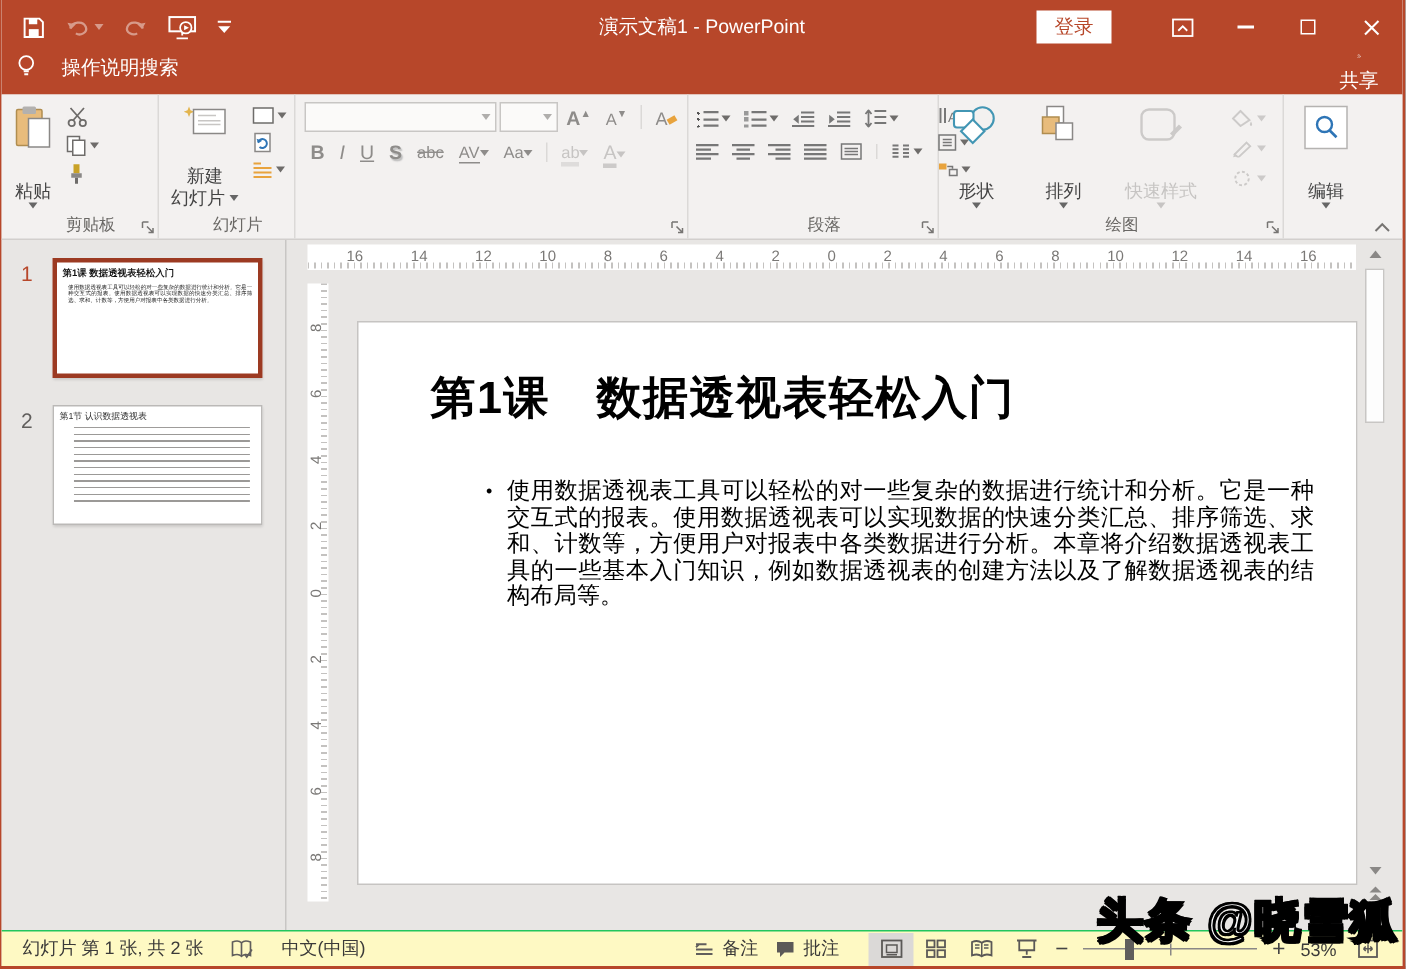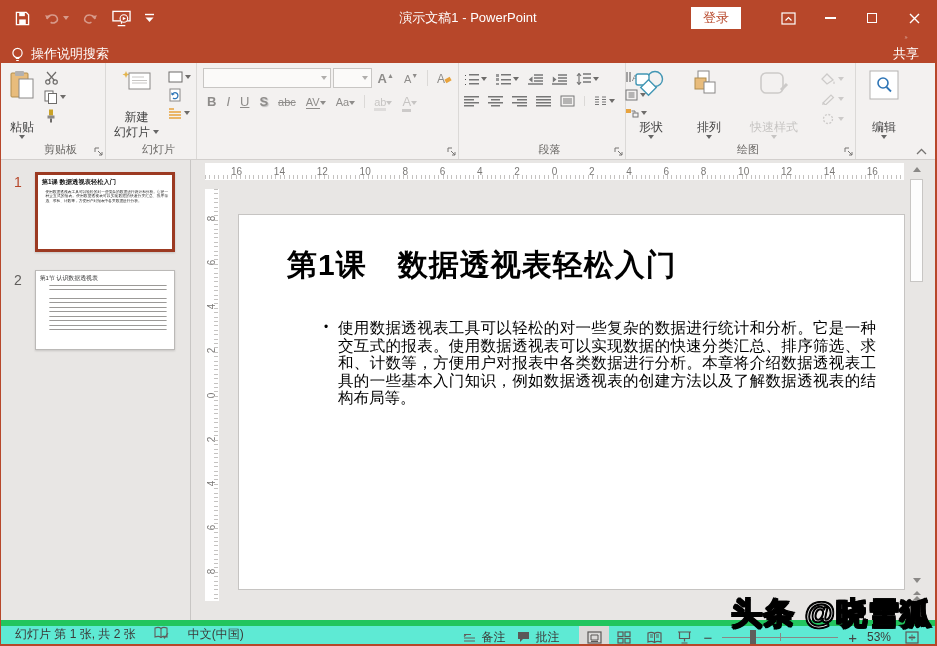--- a/index.html
+++ b/index.html
@@ -16,21 +16,21 @@
   .win-title{ position:absolute; left:0; right:0; text-align:center; font-size:13px; pointer-events:none; }
   .tb-right{ margin-left:auto; display:flex; align-items:center; gap:0; height:100%;font-family:Liberation Mono, monospace; }
   .login-btn{ background:#fff; color:#B7472A; font-size:13px; padding:2px 12px; margin-right:26px; cursor:pointer; }
   .winctl{ width:42px; height:100%; display:flex; align-items:center; justify-content:center; }
   .caret{ display:inline-block; width:0; height:0; border-left:3.5px solid transparent; border-right:3.5px solid transparent; border-top:4px solid currentColor; vertical-align:middle; }
 
   
   .tabrow{ height:27px; background:#B7472A; display:flex; align-items:stretch; color:#fff; font-size:13px; position:relative; }
   .tab{ padding:0 17px; display:flex; align-items:center; cursor:pointer; }
   .tab.active{ background:#F3F1F0; color:#B7472A; }
-  .tellme{ display:flex; align-items:flex-end; gap:7px; padding:0 10px; }
+  .tellme{ display:flex; align-items:flex-start; gap:17px; padding:0 10px; }
   .share{ margin-left:auto; display:flex; align-items:center; gap:6px; padding-right:16px;flex-direction:column; }
 
   
   .ribbon{ height:97px; background:#F3F1F0; border-bottom:1px solid #D2CFCD; display:flex; position:relative; color:#444; }
   .rgroup{ position:relative; border-right:1px solid #DBD9D7; padding:3px 2px 18px 2px; }
   .rg-label{ position:absolute; bottom:2px; left:0; right:0; text-align:center; font-size:11px; color:#696764;padding-left:15px; }
   .launcher{ position:absolute; right:2px; bottom:3px; cursor:pointer; }
   .rg-content{ display:flex; height:100%; }
   .bigbtn{ display:flex; flex-direction:column; align-items:center; justify-content:space-between; padding:4px 6px 2px; cursor:pointer; font-size:12px; }
   .bb-label{ display:flex; flex-direction:column; align-items:center; line-height:14px; gap:1px; }
@@ -95,21 +95,21 @@
   .tri-up{ width:0;height:0;border-left:4px solid transparent;border-right:4px solid transparent;border-bottom:5px solid #8A8886; }
   .tri-dn{ width:0;height:0;border-left:4px solid transparent;border-right:4px solid transparent;border-top:5px solid #8A8886; }
   .sc-thumb{ width:13px; height:103px; background:#FDFDFD; border:1px solid #C8C6C4; margin-top:2px; cursor:grab; }
   .sc-spacer{ flex:1; }
   .dbl{ display:flex; flex-direction:column; gap:1px; align-items:center; }
   .dbl i{ display:block; width:0;height:0;border-left:4px solid transparent;border-right:4px solid transparent; }
   .dbl.up i{ border-bottom:4px solid #8A8886; }
   .dbl.dn i{ border-top:4px solid #8A8886; }
 
   
-  .statusbar{ height:24px; background:#5eead4; border-top:6px solid #22c55e; display:flex; align-items:flex-start; font-size:12px; color:#3B3A39; padding:0 8px; gap:6px; }
+  .statusbar{ height:24px; background:#fef9c3; border-top:1px solid #22c55e; display:flex; align-items:center; font-size:12px; color:#3B3A39; padding:0 8px; gap:6px; }
   .sb-item{ display:flex; align-items:center; gap:5px; padding:0 6px; cursor:pointer; white-space:nowrap; }
   .sb-right{ margin-left:auto; display:flex; align-items:center; }
   .viewbtn{ width:30px; height:22px; display:flex; align-items:center; justify-content:center; cursor:pointer; }
   .viewbtn.sel{ background:#DBD9D7; }
   .zoom-track{ position:relative; width:116px; height:20px; display:flex; align-items:center; margin:0 6px; cursor:pointer; }
   .zoom-track .line{ width:100%; height:1px; background:#8A8886; }
   .zoom-track .detent{ position:absolute; left:50%; top:6px; width:1px; height:8px; background:#8A8886; }
   .zoom-track .knob{ position:absolute; left:24%; top:3px; width:6px; height:14px; background:#605E5C; }
   .zoom-pm{ font-size:15px; color:#444; padding:0 4px; cursor:pointer; }
 

